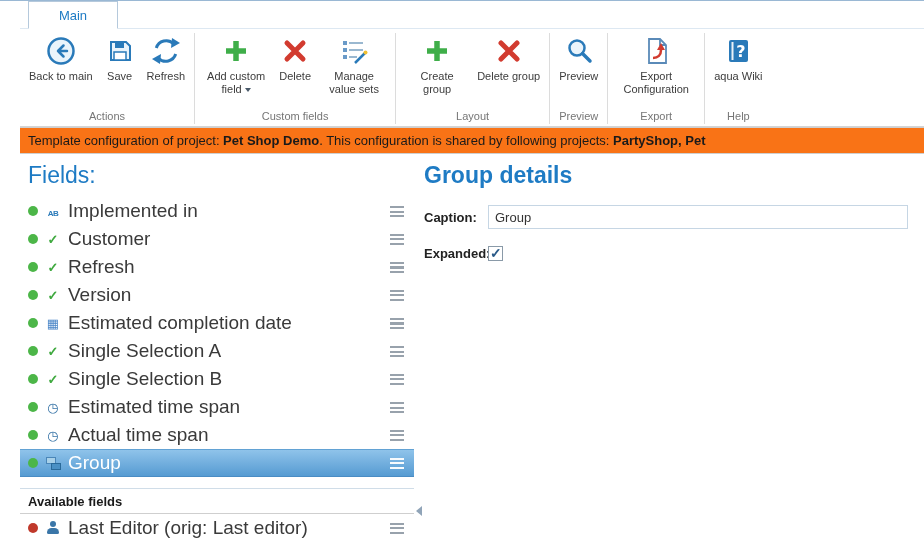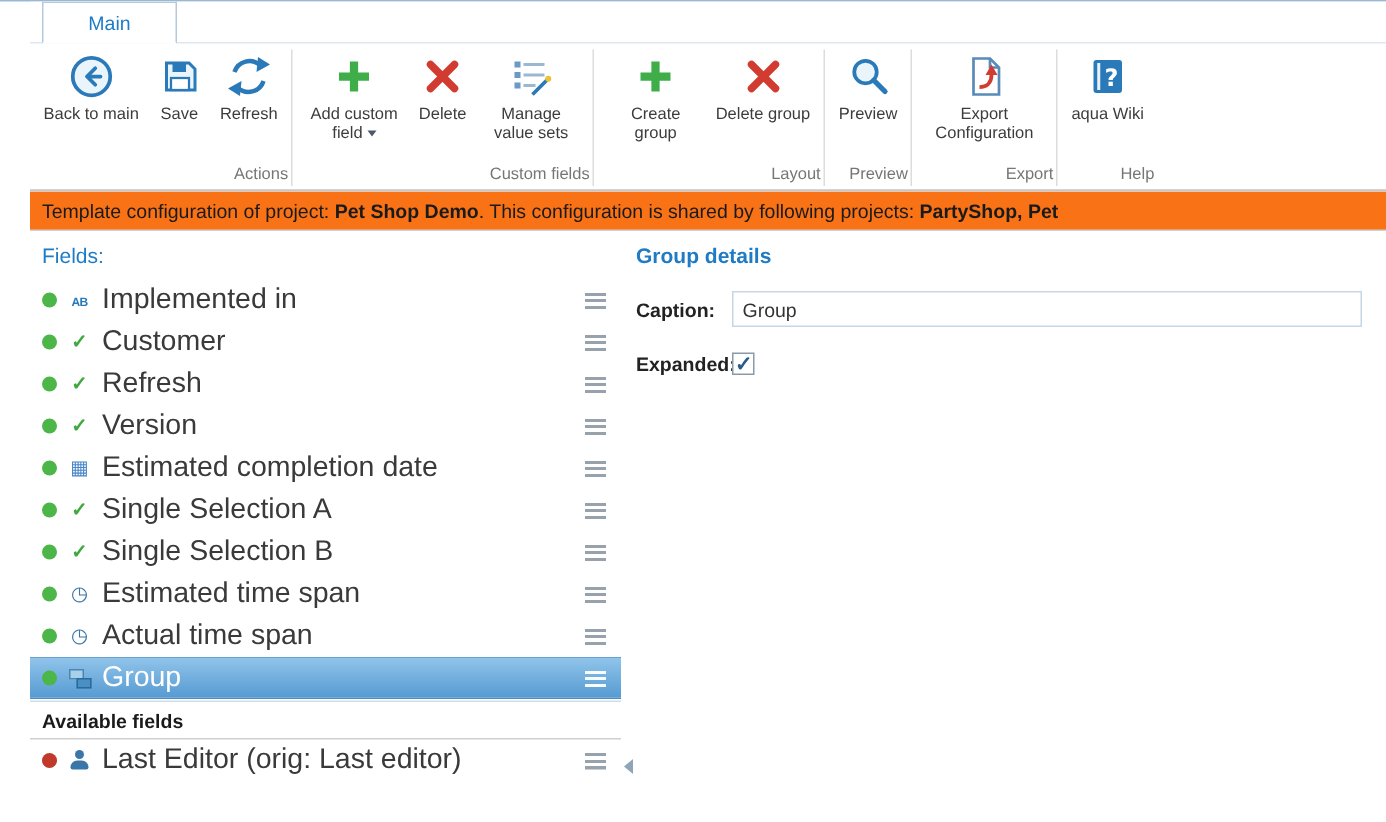--- a/index.html
+++ b/index.html
@@ -15,34 +15,34 @@
     border: 1px solid #b5c9dc; border-bottom: 1px solid #fff;
     color: #1e7bc4; font-size: 13px; background: #fff; cursor: default;
   }
   .ribbon-body { display: flex; height: 97px; padding: 2px 0 0 2px; align-items: stretch; }
   .rgroup { display: flex; flex-direction: column; }
   .group-buttons { flex: 1; display: flex; align-items: flex-start; padding: 2px 3px 0 3px; }
   .btn { min-width: 46px; max-width: 72px; padding: 2px 4px; display: flex; flex-direction: column;
          align-items: center; text-align: center; font-size: 11px; color: #3c3c3c; line-height: 1.18; cursor: default; }
   .btn-wide { max-width: 86px; }
   .btn svg { width: 32px; height: 32px; margin-bottom: 3px; flex: none; }
-  .group-label { text-align: right; font-size: 11px; color: #767676; padding: 1px 0 4px 0; }
+  .group-label { text-align: center; font-size: 11px; color: #767676; padding: 1px 0 4px 0; }
   .sep { width: 1px; background: #dcdcdc; align-self: stretch; margin: 2px 2px; }
   .caret { display: inline-block; width: 0; height: 0; border-left: 3.5px solid transparent;
            border-right: 3.5px solid transparent; border-top: 4px solid #4a5a6a; margin-left: 3px; vertical-align: middle; }
 
   
   .banner { height: 27px; background: #f97316; border-top: 1px solid #cfcfcf; border-bottom: 1px solid #cfcfcf;
             line-height: 25px; font-size: 13px; color: #1a1a1a; padding: 0 8px; white-space: nowrap; overflow: hidden; }
   .banner b { font-weight: bold; }
 
   
   .content { display: flex; height: 394px; position: relative; }
   .left-panel { width: 394px; flex: none; padding-top: 6px; }
-  .panel-title { font-size: 14px; font-weight: 400; color: #1e7bc4; }
+  .panel-title { font-size: 23px; font-weight: 400; color: #1e7bc4; }
   .left-panel .panel-title { margin: 2px 0 8px 8px; }
 
   .field-row { height: 28px; display: flex; align-items: center; gap: 7px; padding: 0 10px 0 8px; cursor: default; }
   .field-row.selected { background: linear-gradient(#8fc3ea, #569bd2); border-top: 1px solid #62a2d4; border-bottom: 1px solid #4a8cc4; }
   .field-label { flex: 1; font-size: 19px; color: #3a3a3a; white-space: nowrap; overflow: hidden; }
   .field-row.selected .field-label { color: #fff; }
 
   .status-dot { width: 10px; height: 10px; border-radius: 50%; flex: none; background: #999; }
   .status-dot[data-status="green"] { background: #4cb648; }
   .status-dot[data-status="red"] { background: #c0392b; }
@@ -59,21 +59,21 @@
   .type-icon[data-icon="person"]::before { content: ""; position: absolute; left: 5px; top: 1px; width: 6px; height: 6px;
       border-radius: 50%; background: #3a76a8; }
   .type-icon[data-icon="person"]::after { content: ""; position: absolute; left: 2px; top: 8px; width: 12px; height: 6px;
       border-radius: 6px 6px 2px 2px; background: #3a76a8; }
 
   .menu-icon { width: 14px; height: 11px; flex: none; cursor: pointer;
       background-image: repeating-linear-gradient(#98a2ac 0 2px, transparent 2px 4.5px); }
   .field-row.selected .menu-icon { background-image: repeating-linear-gradient(rgba(255,255,255,.95) 0 2px, transparent 2px 4.5px); }
 
   .available-header { height: 26px; line-height: 25px; font-size: 13px; font-weight: bold; color: #1a1a1a;
-      padding-left: 8px; border-top: 1px solid #d0dde8; border-bottom: 1px solid #cfcfcf; margin-top: 1px; }
+      padding-left: 8px; border-top: 1px solid #d0dde8; border-bottom: 1px solid #cfcfcf; margin-top: 11px; }
 
   .collapse-arrow { position: absolute; left: 396px; top: 352px; width: 0; height: 0;
       border-top: 5px solid transparent; border-bottom: 5px solid transparent; border-right: 6px solid #90a4b8; cursor: pointer; }
 
   .right-panel { flex: 1; padding: 6px 16px 0 10px; }
   .right-panel .panel-title { margin: 2px 0 16px 0; font-weight: bold; }
   .form-row { display: flex; align-items: center; margin-bottom: 17px; }
   .form-label { width: 64px; flex: none; font-size: 13px; font-weight: bold; color: #222; }
   .text-input { flex: 1; height: 24px; border: 1px solid #c6d6e4; font-size: 13px; padding: 0 6px; color: #333;
       font-family: "Liberation Sans", sans-serif; background: #fff; }

